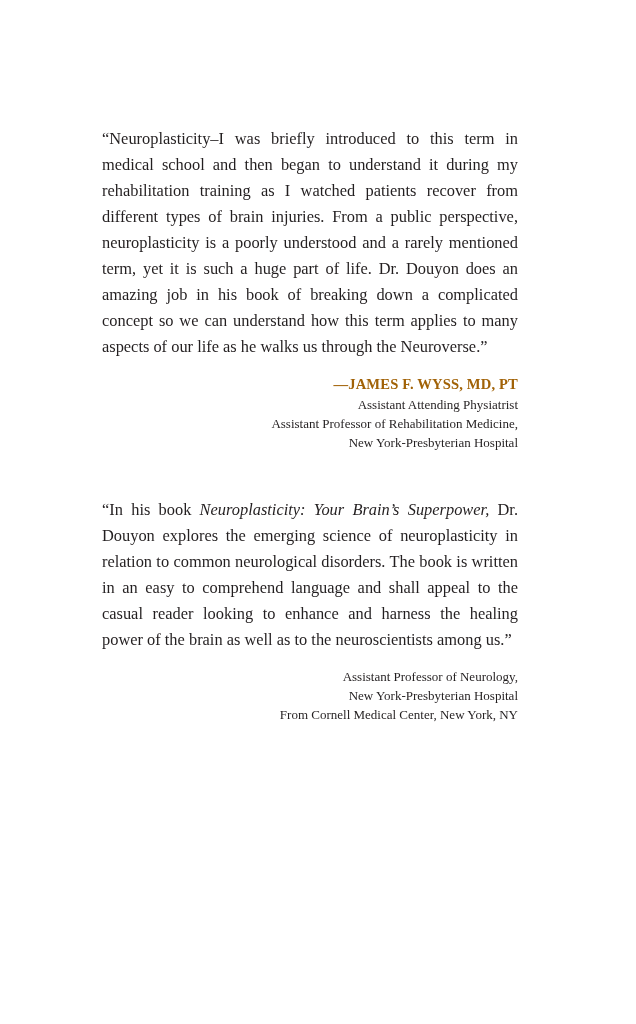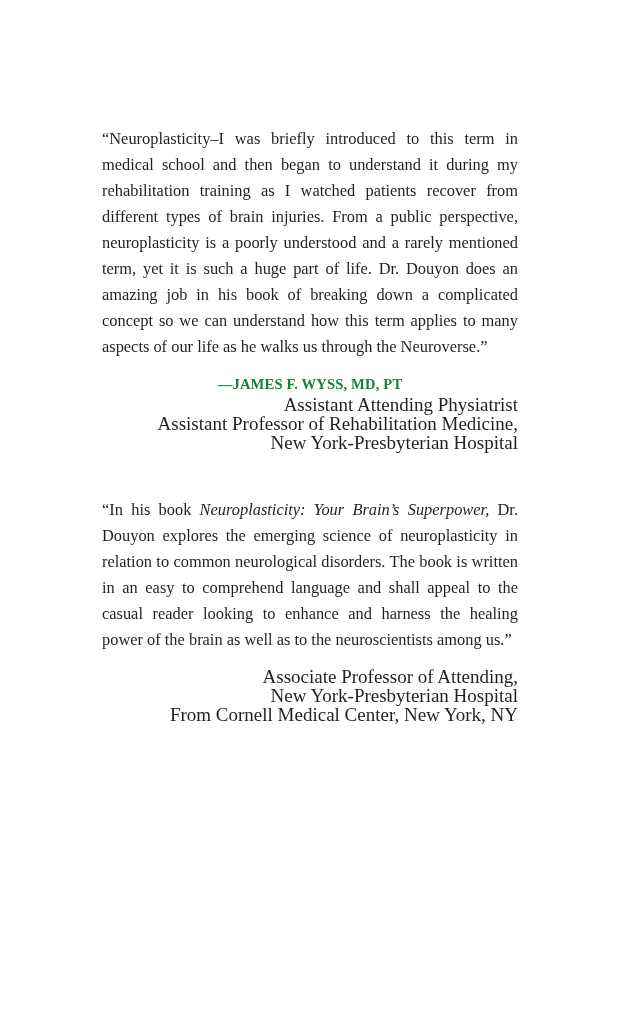--- a/index.html
+++ b/index.html
@@ -50,26 +50,25 @@
   .attribution {
     margin-top: 14px;
     text-align: right;
   }
   .attrib-name {
     display: block;
     font-size: 14.6px;
     line-height: 21px;
     font-weight: bold;
     letter-spacing: 0.15px;
-    color: #15803d;
-    text-align: center;
+    color: #a16207;
   }
   .attrib-line {
     display: block;
-    font-size: 19px;
+    font-size: 13px;
     line-height: 19.2px;
     color: #231f20;
   }
 </style>
 </head>
 <body>
 
 <div class="page">
   <div class="content">
 
@@ -79,20 +78,20 @@
         <span class="attrib-name">—JAMES F. WYSS, MD, PT</span>
         <span class="attrib-line">Assistant Attending Physiatrist</span>
         <span class="attrib-line">Assistant Professor of Rehabilitation Medicine,</span>
         <span class="attrib-line">New York-Presbyterian Hospital</span>
       </div>
     </section>
 
     <section class="endorsement">
       <p class="quote"><span>“In his book </span><span class="title-italic">Neuroplasticity: Your Brain’s Superpower,</span><span> Dr. Douyon explores the emerging science of neuroplasticity in relation to common neurological disorders. The book is written in an easy to comprehend language and shall appeal to the casual reader looking to enhance and harness the healing power of the brain as well as to the neuroscientists among us.”</span></p>
       <div class="attribution">
-        <span class="attrib-line">Associate Professor of Attending,</span>
+        <span class="attrib-line">Assistant Professor of Neurology,</span>
         <span class="attrib-line">New York-Presbyterian Hospital</span>
         <span class="attrib-line">From Cornell Medical Center, New York, NY</span>
       </div>
     </section>
 
   </div>
 </div>
 
 </body></html>

